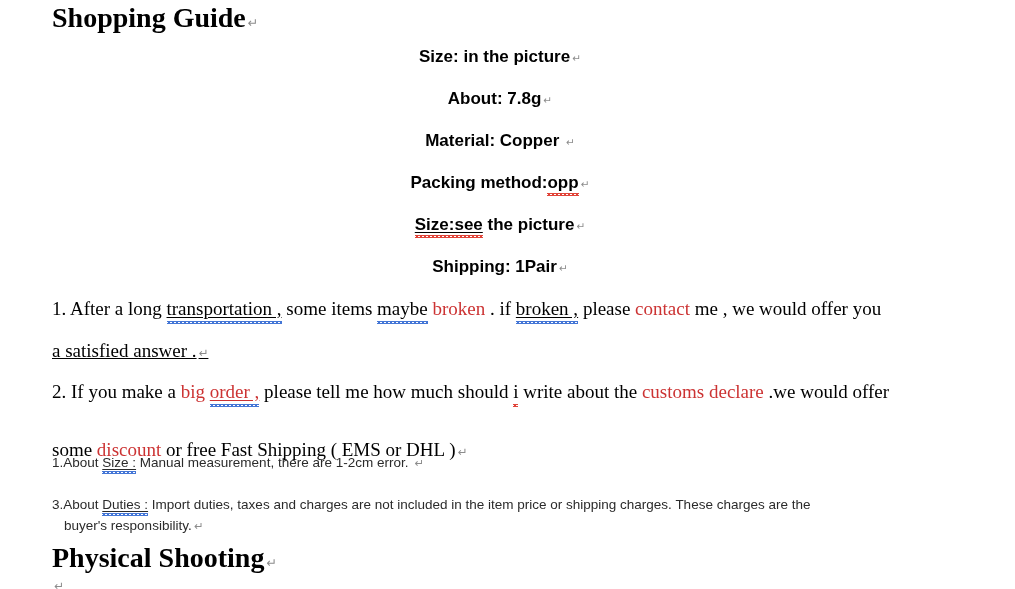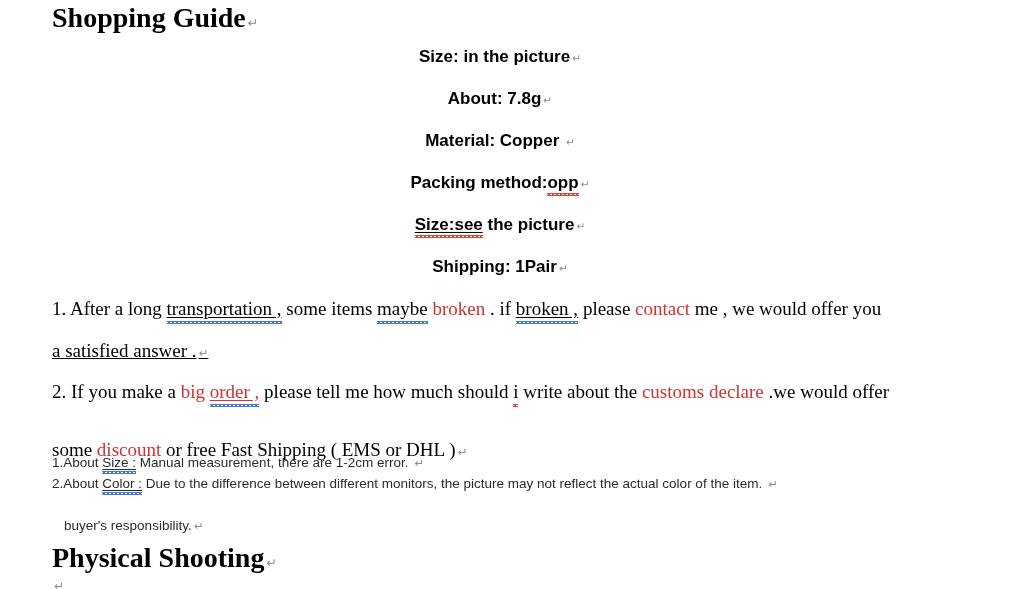--- a/index.html
+++ b/index.html
@@ -171,24 +171,24 @@
   </div>
 
   <div class="abs body-line" style="left:52px; top:422px;margin-top:16px;">
     <span>some </span><span class="red">discount</span><span> or free Fast Shipping ( EMS or DHL )</span><span class="pmark">↵</span>
   </div>
 
   <div class="abs note-line" style="left:52px; top:455px;">
     <span>1.About </span><span class="u wavy-blue">Size :</span><span> Manual measurement, there are 1-2cm error.</span><span>      </span><span class="pmark">↵</span>
   </div>
 
-  <div class="abs note-line" style="left:52px; top:476px;">
-    <span>2.About </span><span class="u wavy-blue">Color :</span><span> Due to the difference between different monitors, the picture may not reflect the actual color of the item. </span><span class="pmark">↵</span>
-  </div>
-
+
+  <div class="abs note-line" style="left:52px; top:497px;">
+    <span>3.About </span><span class="u wavy-blue">Duties :</span><span> Import duties, taxes and charges are not included in the item price or shipping charges. These charges are the</span>
+  </div>
 
   <div class="abs note-line" style="left:64px; top:518px;">
     <span>buyer's responsibility.</span><span class="pmark">↵</span>
   </div>
 
   <div class="abs heading" style="left:52px; top:542px;">
     <span>Physical Shooting</span><span class="pmark">↵</span>
   </div>
 
   <div class="abs note-line" style="left:52px; top:578px;">

